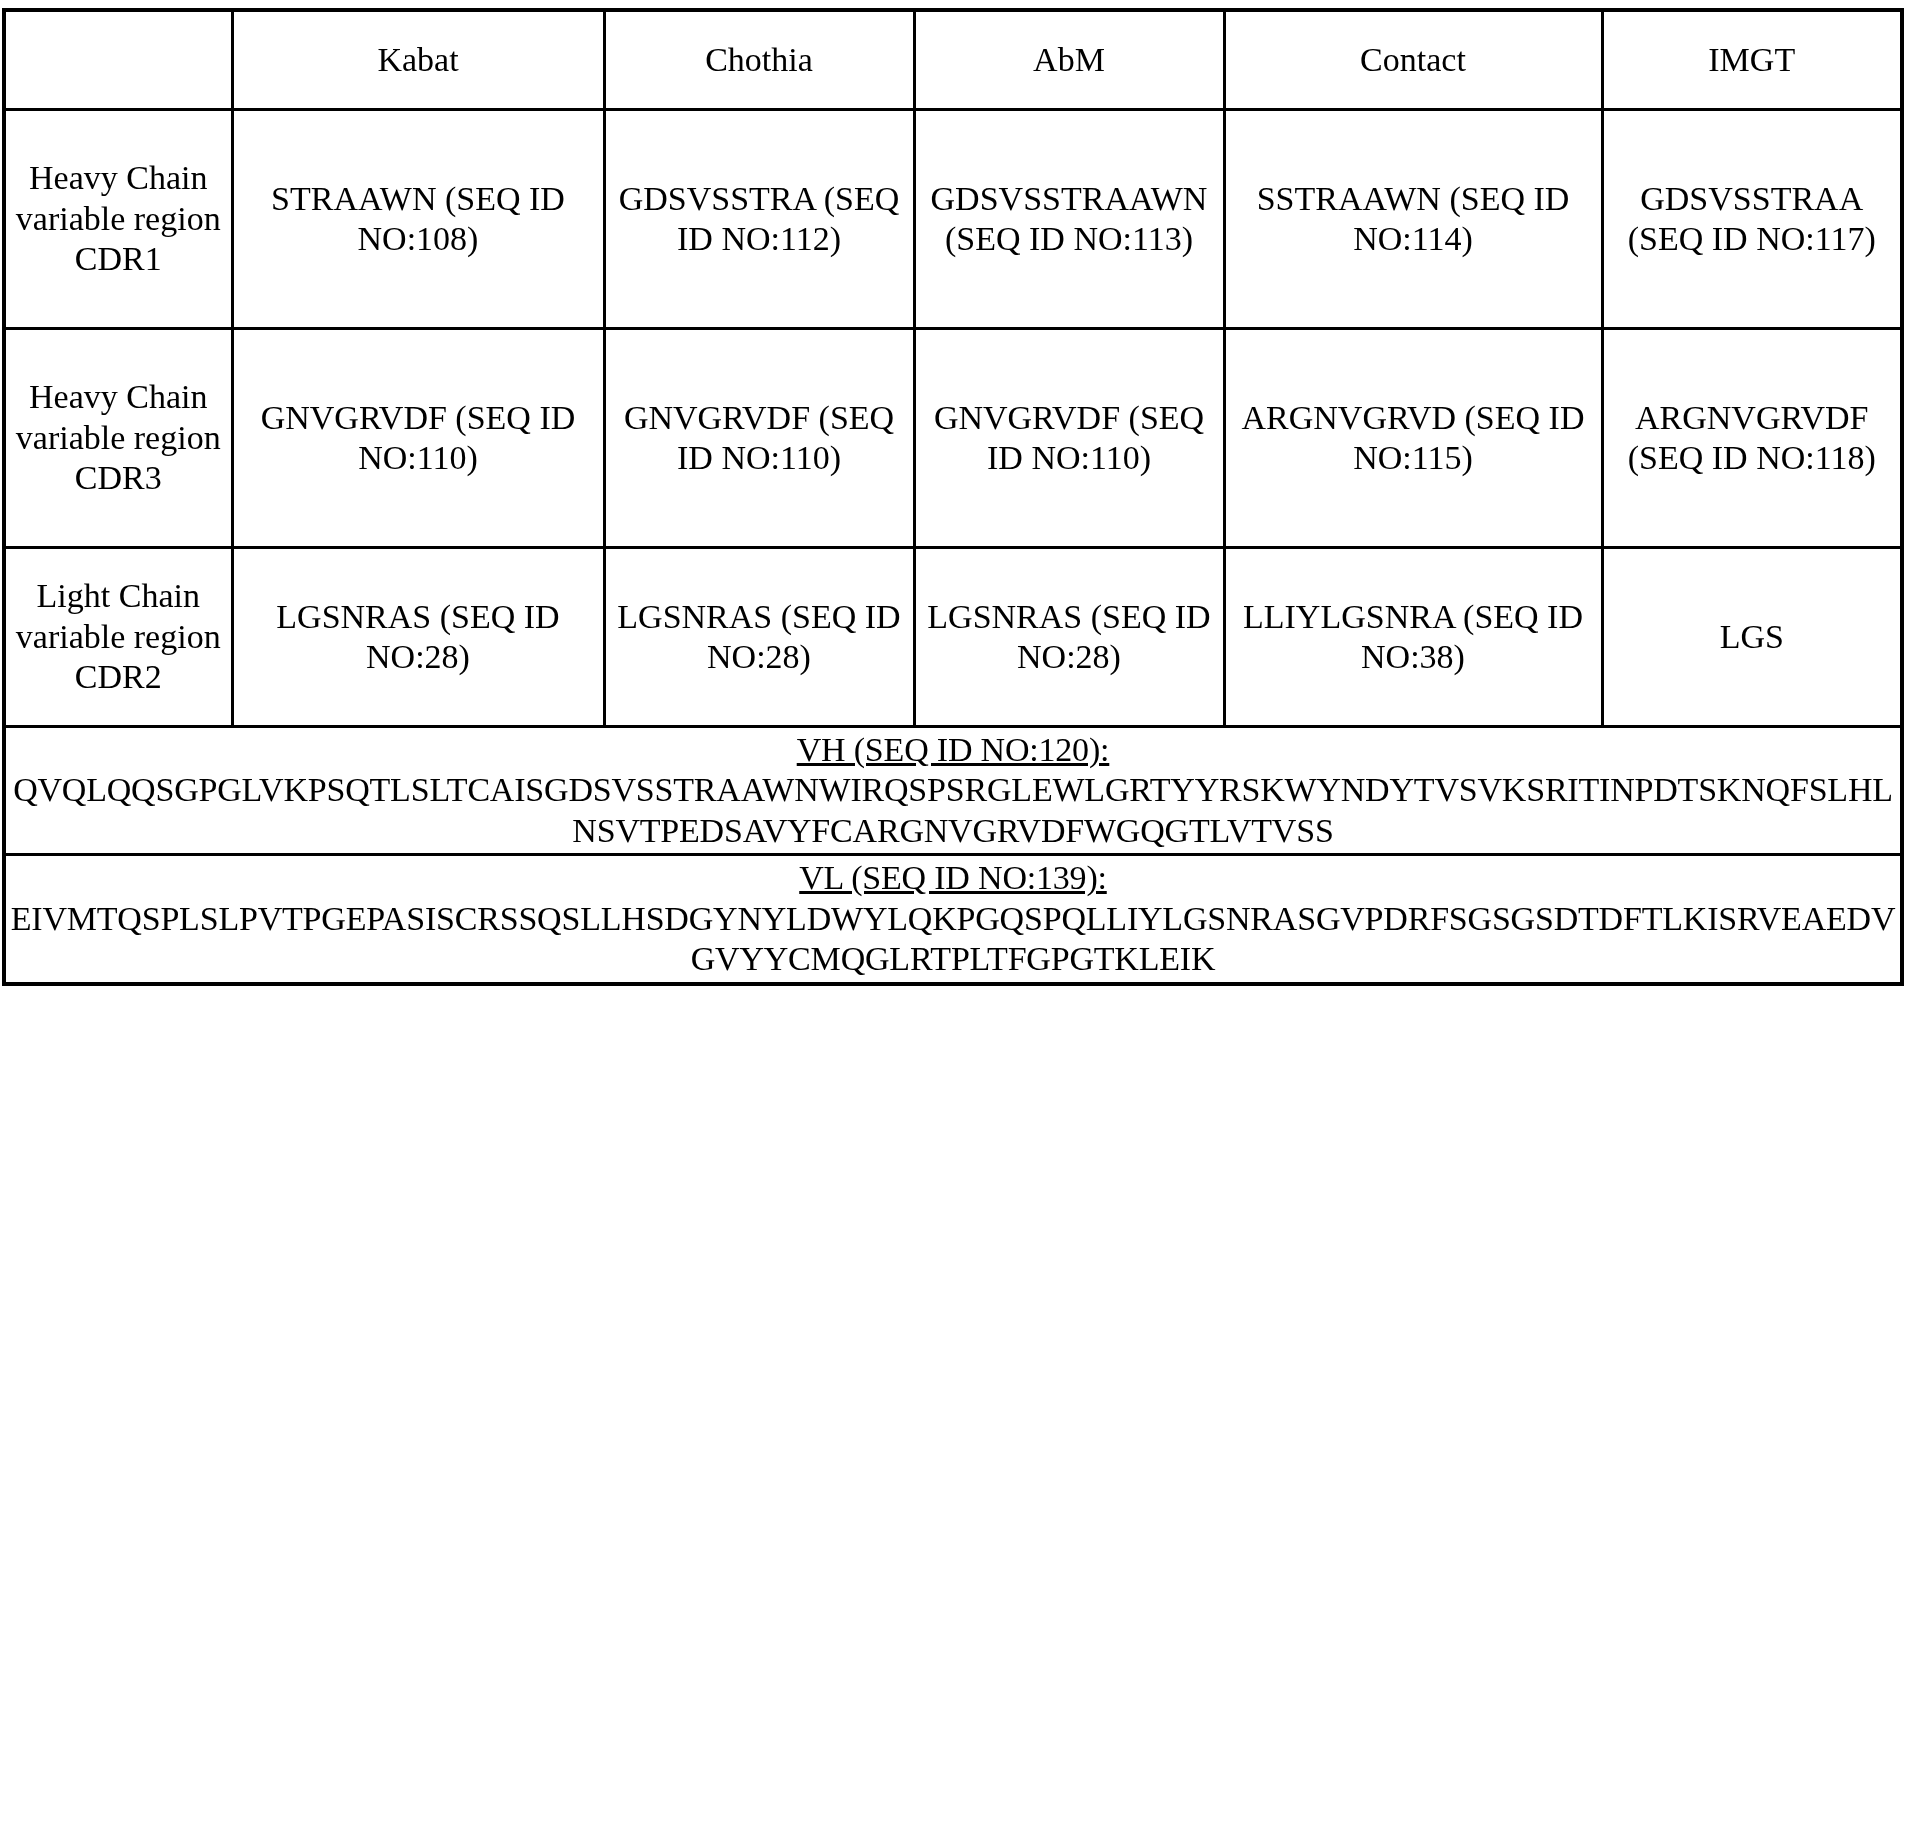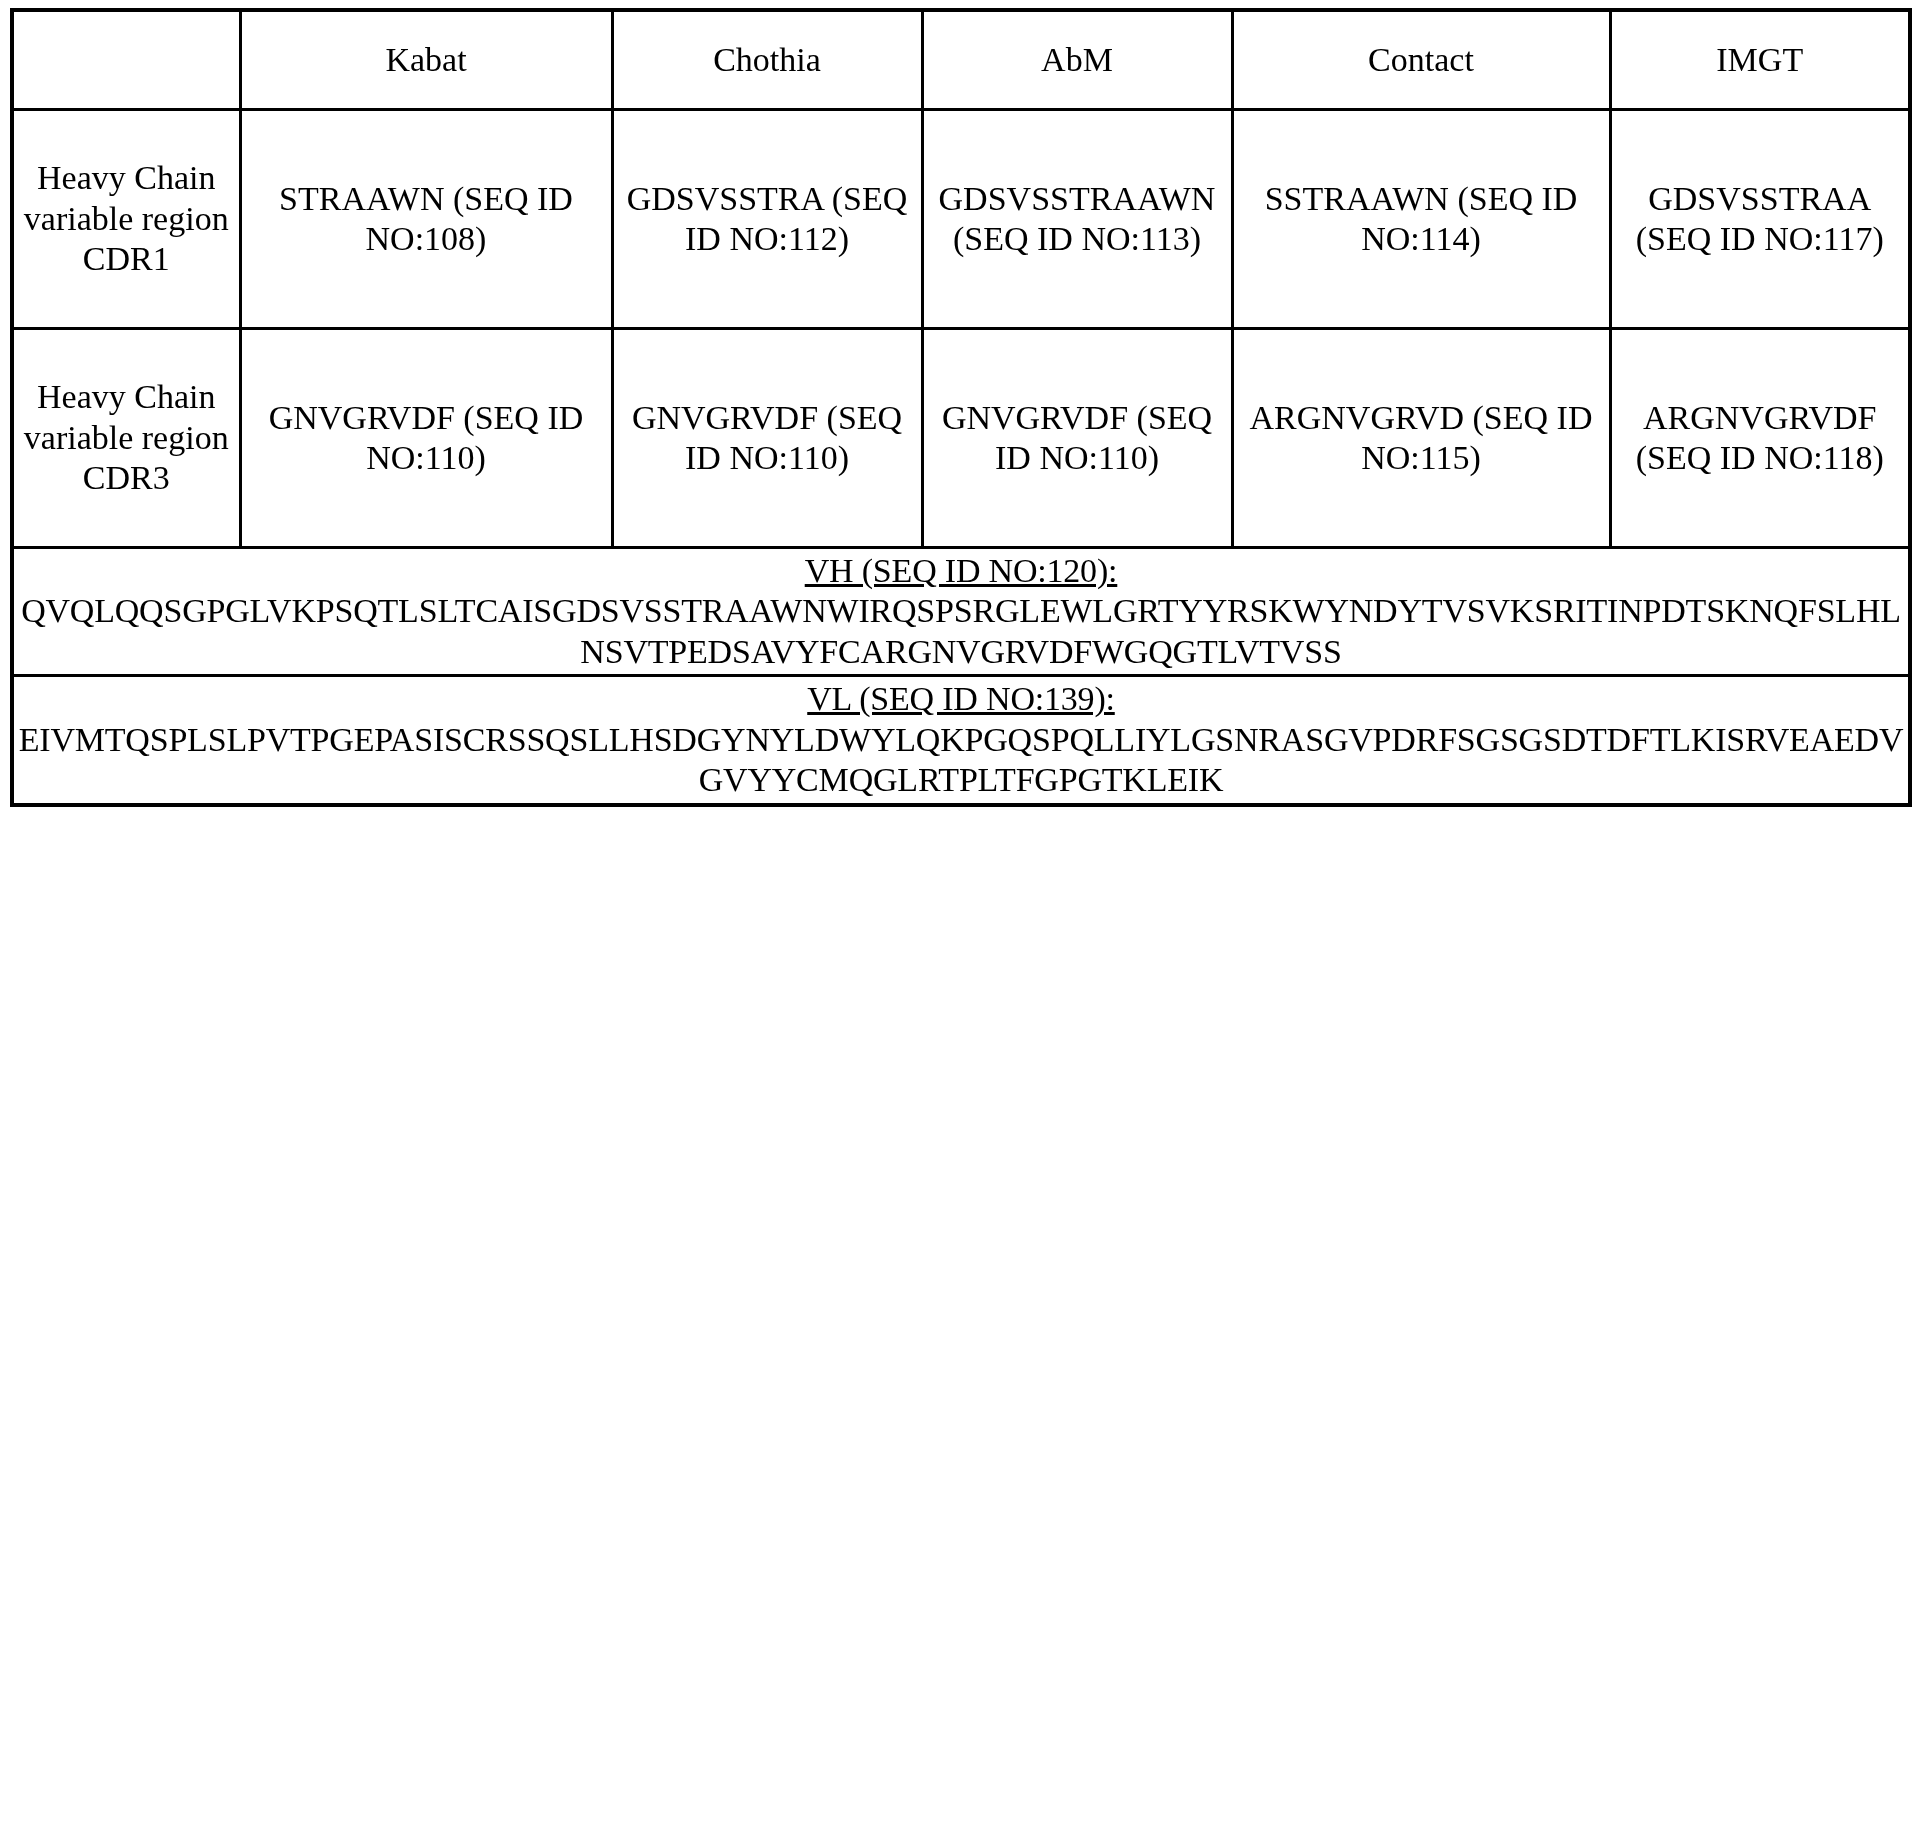--- a/index.html
+++ b/index.html
@@ -11,21 +11,21 @@
     width: 1918px;
     height: 1826px;
     font-family: "Liberation Serif", "DejaVu Serif", serif;
     color: #000000;
     -webkit-font-smoothing: antialiased;
   }
   .page {
     width: 1594px;
     height: 1826px;
     box-sizing: border-box;
-    padding: 8px 10px 8px 10px;
+    padding: 8px 10px 8px 2px;
     position: relative;
   }
   table.cdr-table {
     border-collapse: collapse;
     width: 1898px;
     table-layout: fixed;
     border: 4px solid #000;
   }
   table.cdr-table td,
   table.cdr-table th {
@@ -115,20 +115,28 @@
         <td>GDSVSSTRAA (SEQ ID NO:117)</td>
       </tr>
       <tr class="r-hc3">
         <td class="rowlabel">Heavy Chain variable region CDR3</td>
         <td>GNVGRVDF (SEQ ID NO:110)</td>
         <td>GNVGRVDF (SEQ ID NO:110)</td>
         <td>GNVGRVDF (SEQ ID NO:110)</td>
         <td>ARGNVGRVD (SEQ ID NO:115)</td>
         <td>ARGNVGRVDF (SEQ ID NO:118)</td>
       </tr>
+      <tr class="r-lc2">
+        <td class="rowlabel">Light Chain variable region CDR2</td>
+        <td>LGSNRAS (SEQ ID NO:28)</td>
+        <td>LGSNRAS (SEQ ID NO:28)</td>
+        <td>LGSNRAS (SEQ ID NO:28)</td>
+        <td>LLIYLGSNRA (SEQ ID NO:38)</td>
+        <td>LGS</td>
+      </tr>
       <tr>
         <td class="seqblock" colspan="6">
           <span class="seq-title">VH (SEQ ID NO:120):</span>
           <span class="seq-body">QVQLQQSGPGLVKPSQTLSLTCAISGDSVSSTRAAWNWIRQSPSRGLEWLGRTYYRSKWYNDYTVSVKSRITINPDTSKNQFSLHLNSVTPEDSAVYFCARGNVGRVDFWGQGTLVTVSS</span>
         </td>
       </tr>
       <tr>
         <td class="seqblock" colspan="6">
           <span class="seq-title">VL (SEQ ID NO:139):</span>
           <span class="seq-body">EIVMTQSPLSLPVTPGEPASISCRSSQSLLHSDGYNYLDWYLQKPGQSPQLLIYLGSNRASGVPDRFSGSGSDTDFTLKISRVEAEDVGVYYCMQGLRTPLTFGPGTKLEIK</span>

